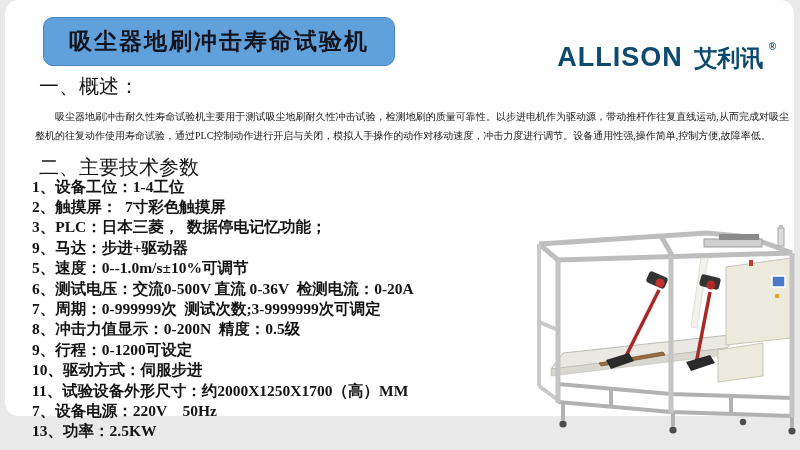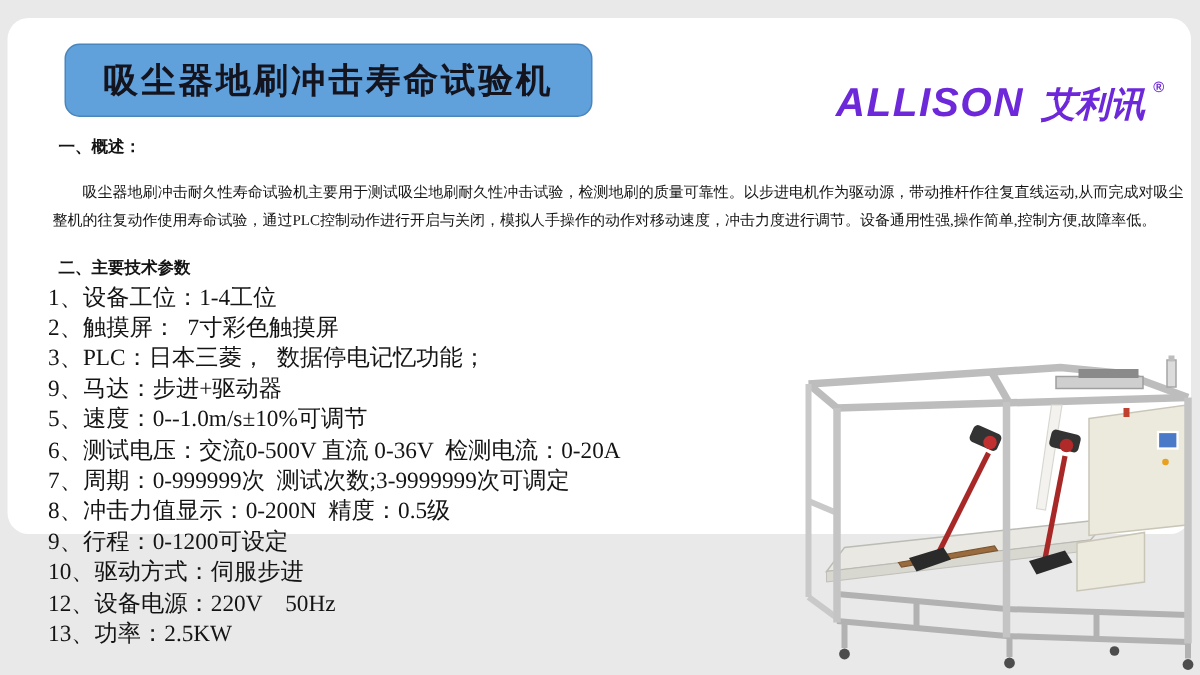--- a/index.html
+++ b/index.html
@@ -2,48 +2,48 @@
 <html><head>
 <meta charset="utf-8">
 <style>
   html,body{margin:0;padding:0;}
   body{
     width:800px;height:450px;position:relative;overflow:hidden;
     background:#e9e9e9;
     font-family:"Liberation Serif","DejaVu Serif",serif;
   }
   .slide{
-    position:absolute;left:5px;top:12px;width:789px;height:344px;
+    position:absolute;left:5px;top:0;width:789px;height:416px;
     background:#ffffff;border-radius:14px;
   }
   .title-banner{
     position:absolute;left:38px;top:17px;width:350px;height:47px;
     background:#60a0db;border:1px solid #4a86be;border-radius:10px;
     display:flex;align-items:center;justify-content:center;
     font-size:23px;font-weight:bold;color:#14141e;letter-spacing:2px;
   }
   .logo{
-    position:absolute;top:41px;right:18px;color:#6d28d9;
+    position:absolute;top:41px;right:18px;color:#0c4a6e;
     font-family:"Liberation Sans","DejaVu Sans",sans-serif;
-    font-weight:800;white-space:nowrap;font-style:italic;
+    font-weight:800;white-space:nowrap;
   }
   .logo-latin{font-size:27px;letter-spacing:1px;}
   .logo-cn{font-size:23px;margin-left:7px;}
   .logo-reg{font-size:10px;vertical-align:16px;margin-left:1px;}
   .content{
     position:absolute;left:18px;top:77px;width:778px;color:#141414;
   }
   .sec-heading{
-    font-size:11px;line-height:19px;margin:0 0 0 16px;font-weight:bold;
+    font-size:20px;line-height:19px;margin:0 0 0 16px;font-weight:normal;
   }
   .overview-para{
     font-size:10px;line-height:18.8px;margin:12px;text-align:justify;
     text-indent:2em;white-space:pre-wrap;
   }
-  .specs-list{margin:0;padding:0;list-style:none;}
+  .specs-list{margin:0;padding:0;list-style:none;font-weight:bold;}
   .spec-item{
     font-size:15.5px;line-height:20.4px;margin-left:9px;white-space:pre-wrap;
   }
   .photo{
     position:absolute;left:506px;top:222px;width:290px;height:224px;
   }
 </style>
 </head>
 <body>
 
@@ -67,21 +67,22 @@
       <li class="spec-item">1、设备工位：1-4工位</li>
       <li class="spec-item">2、触摸屏：  7寸彩色触摸屏</li>
       <li class="spec-item">3、PLC：日本三菱，  数据停电记忆功能；</li>
       <li class="spec-item">9、马达：步进+驱动器</li>
       <li class="spec-item">5、速度：0--1.0m/s±10%可调节</li>
       <li class="spec-item">6、测试电压：交流0-500V 直流 0-36V  检测电流：0-20A</li>
       <li class="spec-item">7、周期：0-999999次  测试次数;3-9999999次可调定</li>
       <li class="spec-item">8、冲击力值显示：0-200N  精度：0.5级</li>
       <li class="spec-item">9、行程：0-1200可设定</li>
       <li class="spec-item">10、驱动方式：伺服步进</li>
-      <li class="spec-item">12、设备电源：220V    50Hz</li>
+      <li class="spec-item">11、试验设备外形尺寸：约2000X1250X1700（高）MM</li>
+      <li class="spec-item">7、设备电源：220V    50Hz</li>
       <li class="spec-item">13、功率：2.5KW</li>
     </ul>
   </div>
 
   <svg class="photo" viewBox="0 0 290 224">
 
     <g stroke="#bdbdbd" stroke-width="5" fill="none">
       <polyline points="28,22 196,11 238,15"></polyline>
       <polyline points="47,38 281,31"></polyline>
       <line x1="28" y1="22" x2="47" y2="38"></line>

